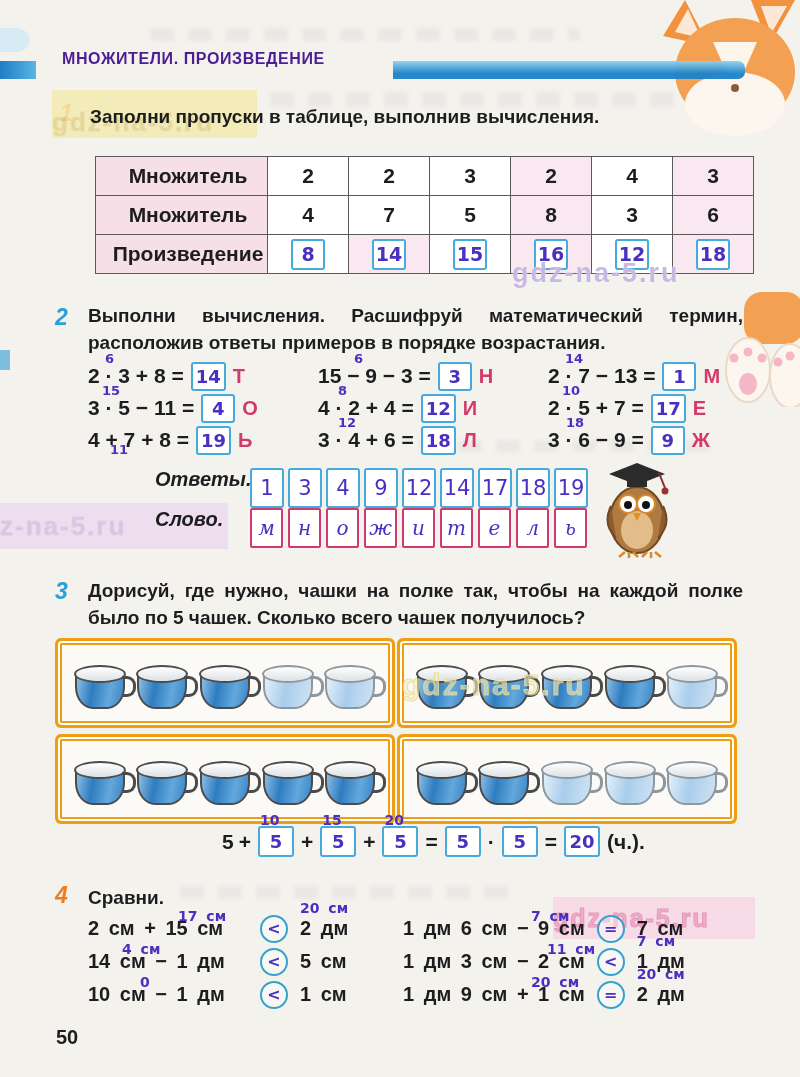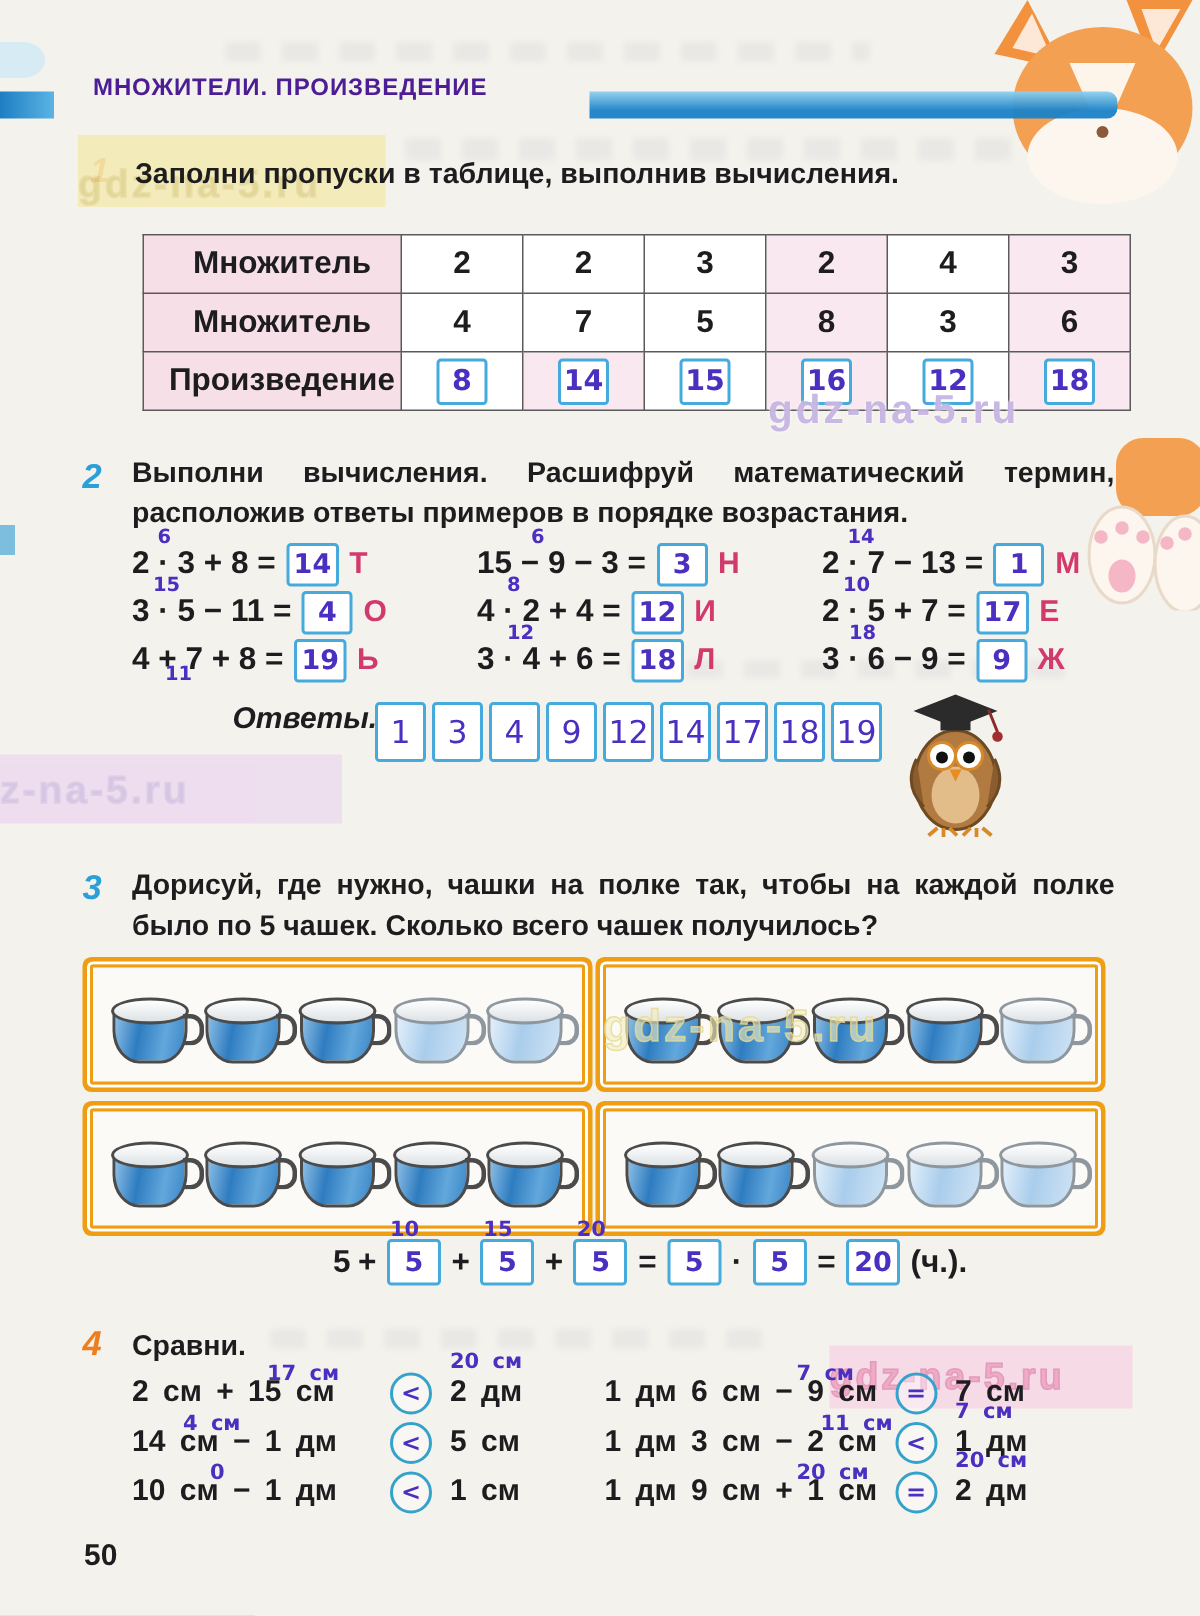--- a/index.html
+++ b/index.html
@@ -268,20 +268,32 @@
     <span class="ans-box hw">14</span>
     <span class="ans-box hw">17</span>
     <span class="ans-box hw">18</span>
     <span class="ans-box hw">19</span>
   </div>
 
   <div class="wm-band wm3">
     <span class="wm-text">z-na-5.ru</span>
   </div>
 
+  <div class="ans-row" style="top:508px;">
+    <span class="row-label pt">Слово.</span>
+    <span class="word-box hw">м</span>
+    <span class="word-box hw">н</span>
+    <span class="word-box hw">о</span>
+    <span class="word-box hw">ж</span>
+    <span class="word-box hw">и</span>
+    <span class="word-box hw">т</span>
+    <span class="word-box hw">е</span>
+    <span class="word-box hw">л</span>
+    <span class="word-box hw">ь</span>
+  </div>
 
   <svg class="owl" viewBox="0 0 85 100">
     <ellipse cx="42" cy="62" rx="27" ry="33" fill="#b07a40" stroke="#6e4a22" stroke-width="2"></ellipse>
     <ellipse cx="42" cy="72" rx="16" ry="19" fill="#e2bd8a"></ellipse>
     <path d="M16,48 q-9,18 5,32" fill="#8a5c2e" stroke="#6e4a22" stroke-width="2"></path>
     <path d="M68,48 q9,18 -5,32" fill="#8a5c2e" stroke="#6e4a22" stroke-width="2"></path>
     <circle cx="33" cy="46" r="9" fill="#fff" stroke="#d88a2a" stroke-width="2"></circle>
     <circle cx="51" cy="46" r="9" fill="#fff" stroke="#d88a2a" stroke-width="2"></circle>
     <circle cx="33" cy="47" r="4" fill="#111"></circle>
     <circle cx="51" cy="47" r="4" fill="#111"></circle>

